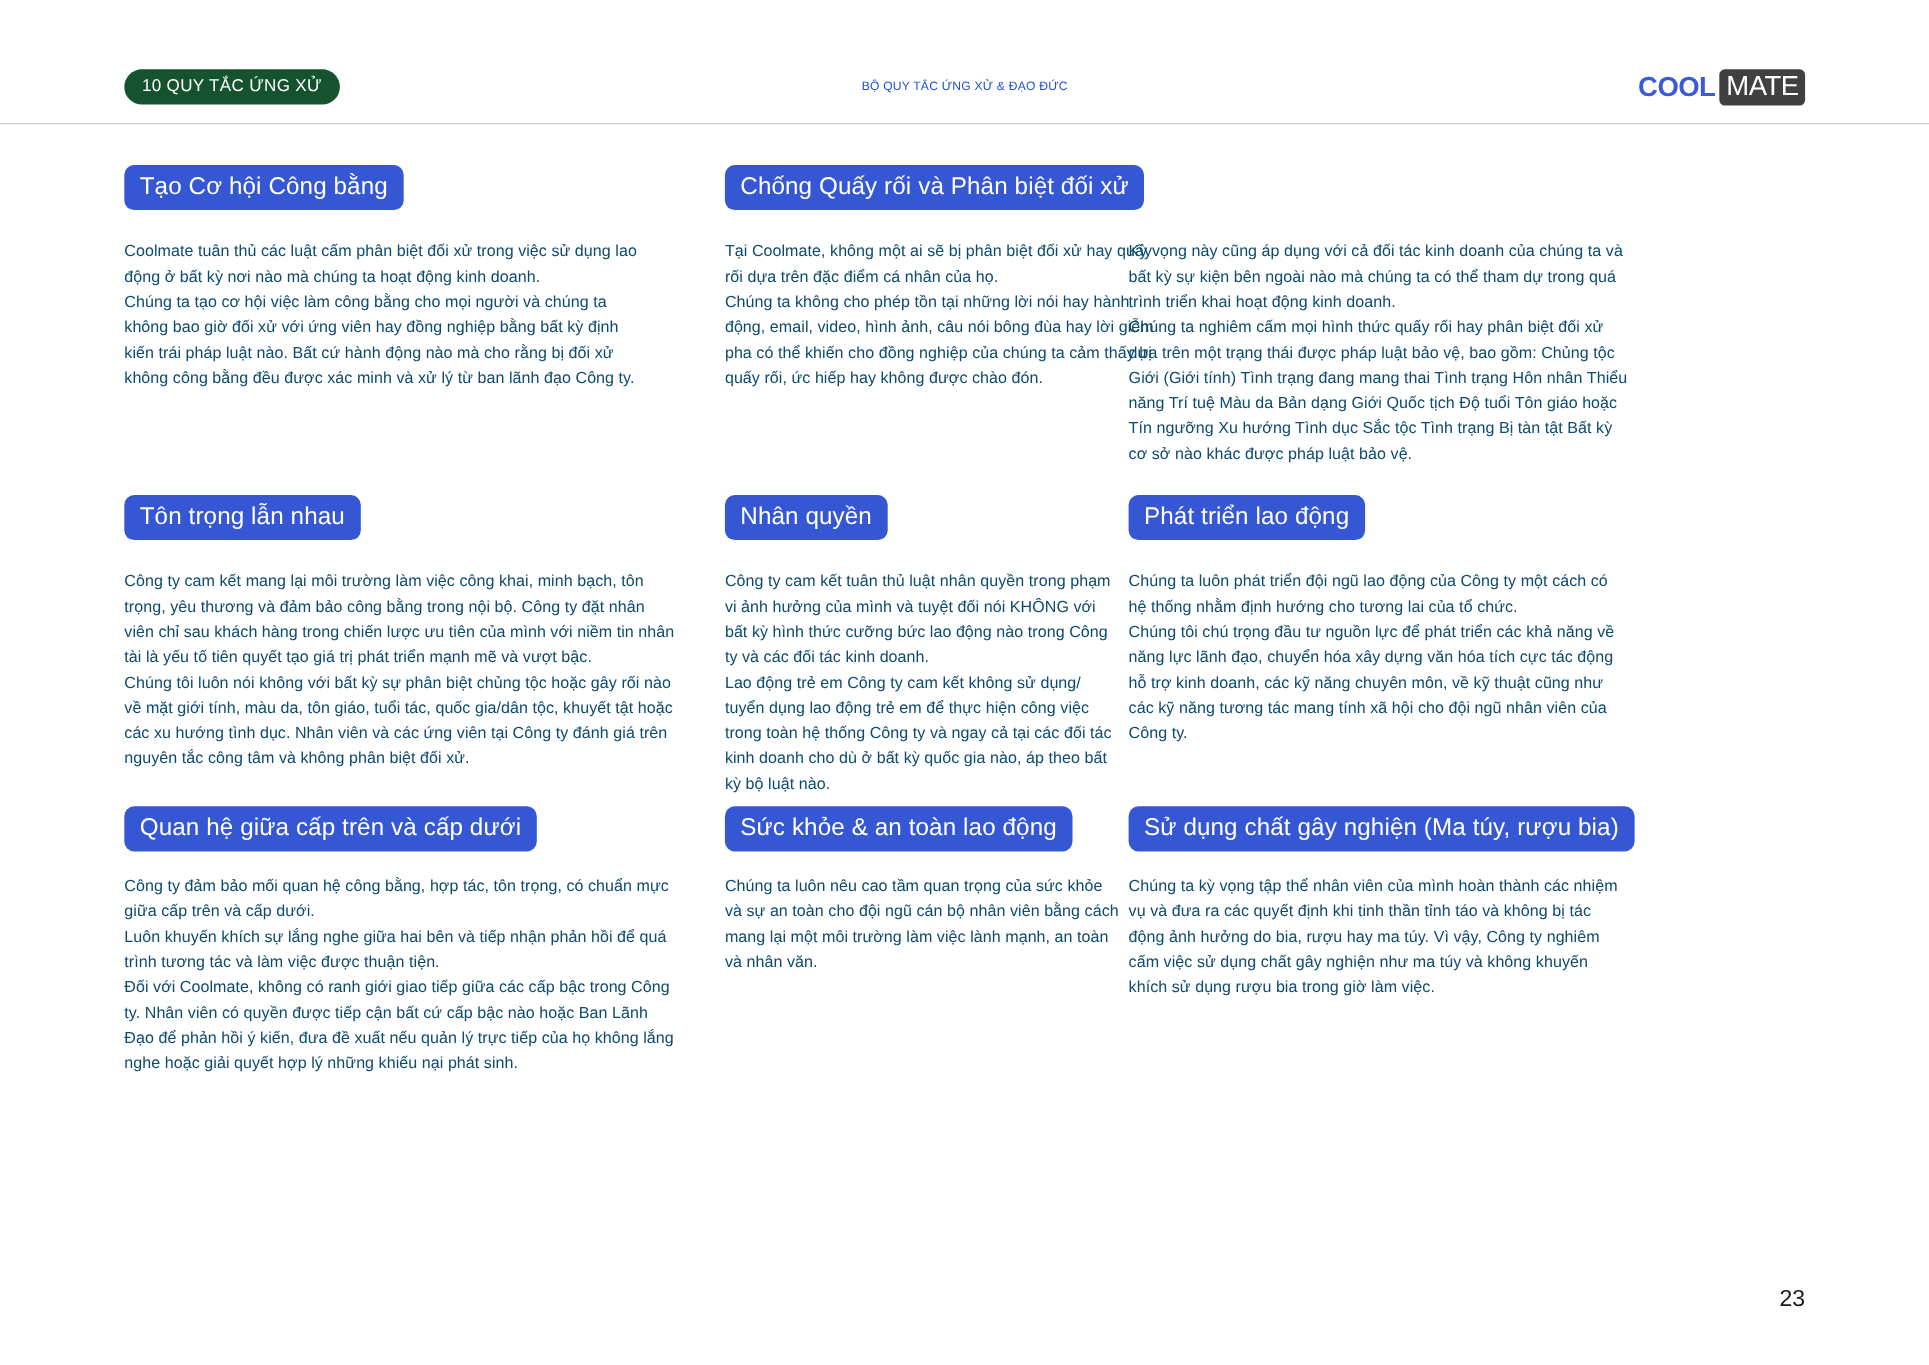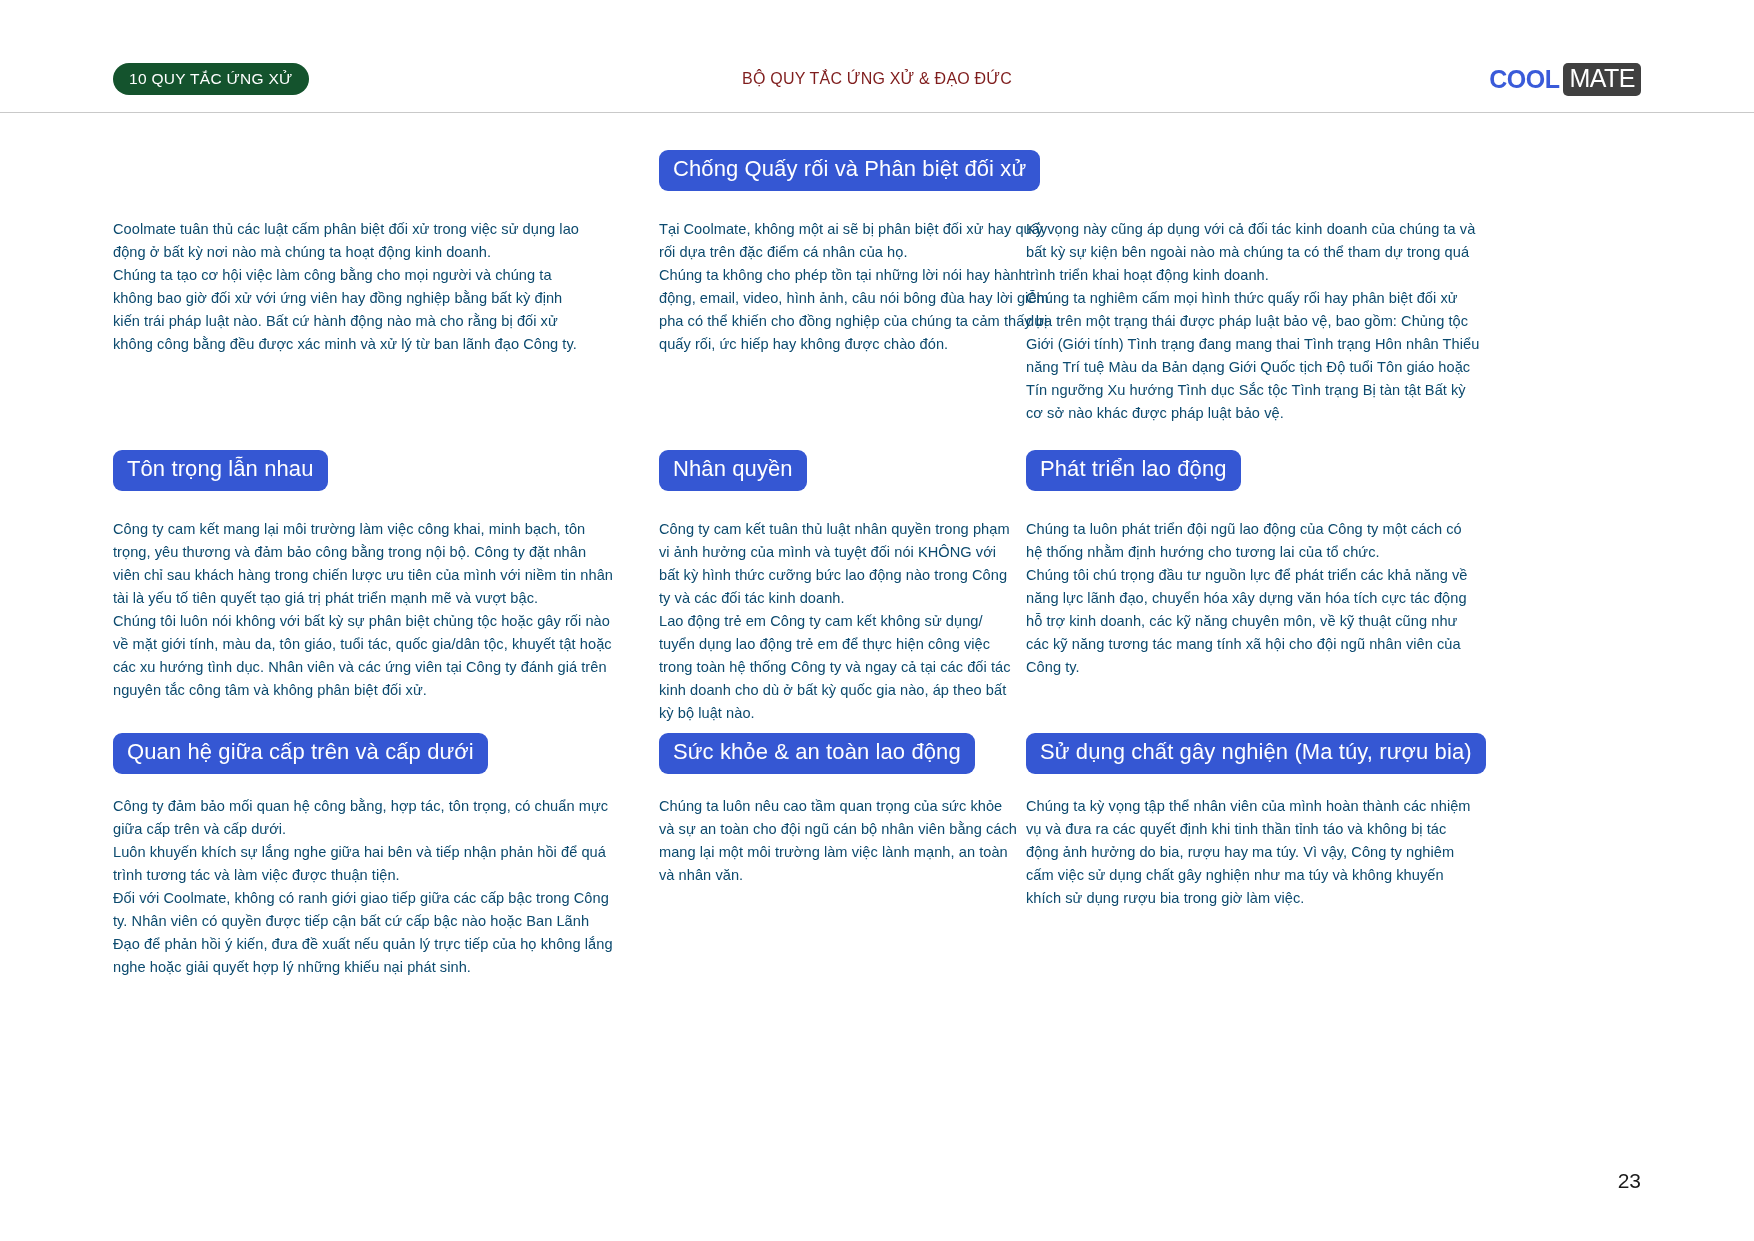--- a/index.html
+++ b/index.html
@@ -33,23 +33,23 @@
     background: #14532d;
     color: #ffffff;
     border-radius: 20px;
     padding: 8px 16px 9px 16px;
     font-size: 15.5px;
     letter-spacing: 0.3px;
     line-height: 1;
     white-space: nowrap;
   }
   .header-center {
-    font-size: 16px;
+    font-size: 11px;
     letter-spacing: 0.2px;
-    color: #7f1d1d;
+    color: #1d4ed8;
     white-space: nowrap;
     position: absolute;
     left: 50%;
     transform: translateX(-50%);
   }
   .logo {
     display: flex;
     align-items: center;
     gap: 4px;
     white-space: nowrap;
@@ -139,20 +139,23 @@
       <span class="logo-cool">COOL</span>
       <span class="logo-mate">MATE</span>
     </div>
   </div>
   <div class="header-rule"></div>
 
   <div class="content">
 
     <div class="row" style="height:300px;">
 
+      <div class="title-pos" style="left:0px;top:0;">
+        <span class="sec-title">Tạo Cơ hội Công bằng</span>
+      </div>
       <div class="title-pos" style="left:546px;top:0;">
         <span class="sec-title">Chống Quấy rối và Phân biệt đối xử</span>
       </div>
 
       <div class="col colA" style="top:68px;">
         <div class="body-text">
           <p>Coolmate tuân thủ các luật cấm phân biệt đối xử trong việc sử dụng lao động ở bất kỳ nơi nào mà chúng ta hoạt động kinh doanh.</p>
           <p>Chúng ta tạo cơ hội việc làm công bằng cho mọi người và chúng ta không bao giờ đối xử với ứng viên hay đồng nghiệp bằng bất kỳ định kiến trái pháp luật nào. Bất cứ hành động nào mà cho rằng bị đối xử không công bằng đều được xác minh và xử lý từ ban lãnh đạo Công ty.</p>
         </div>
       </div>

